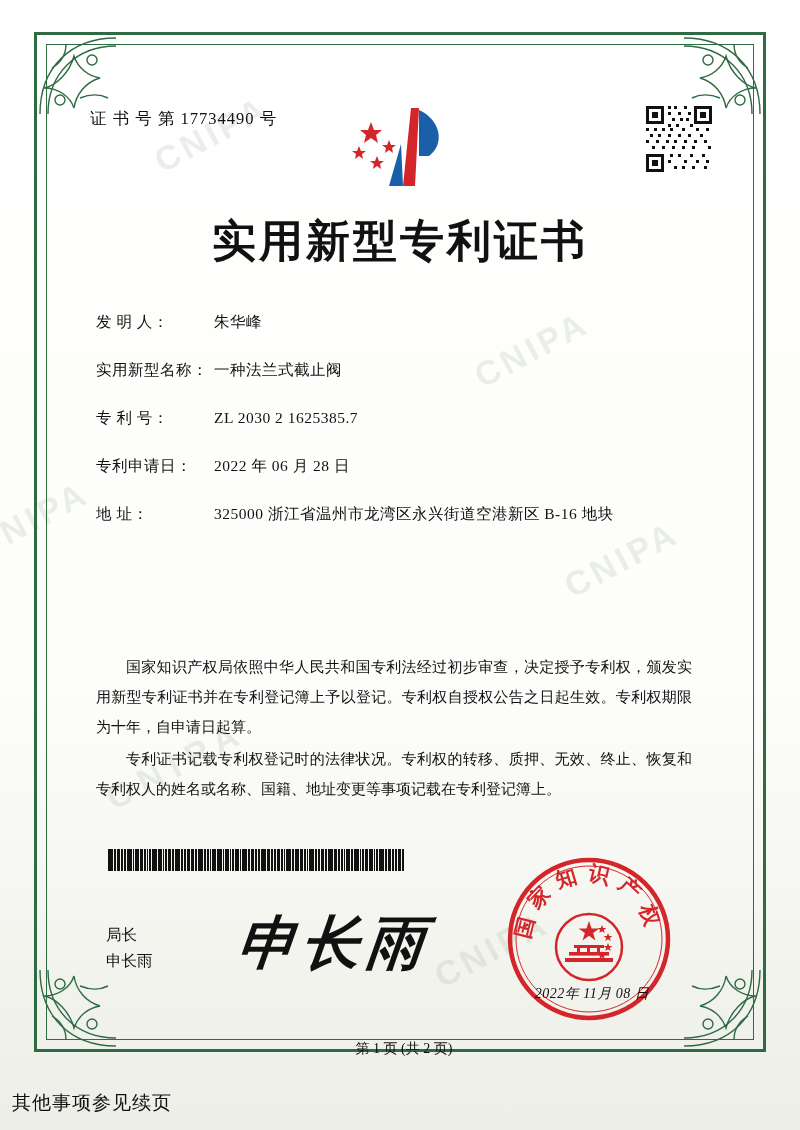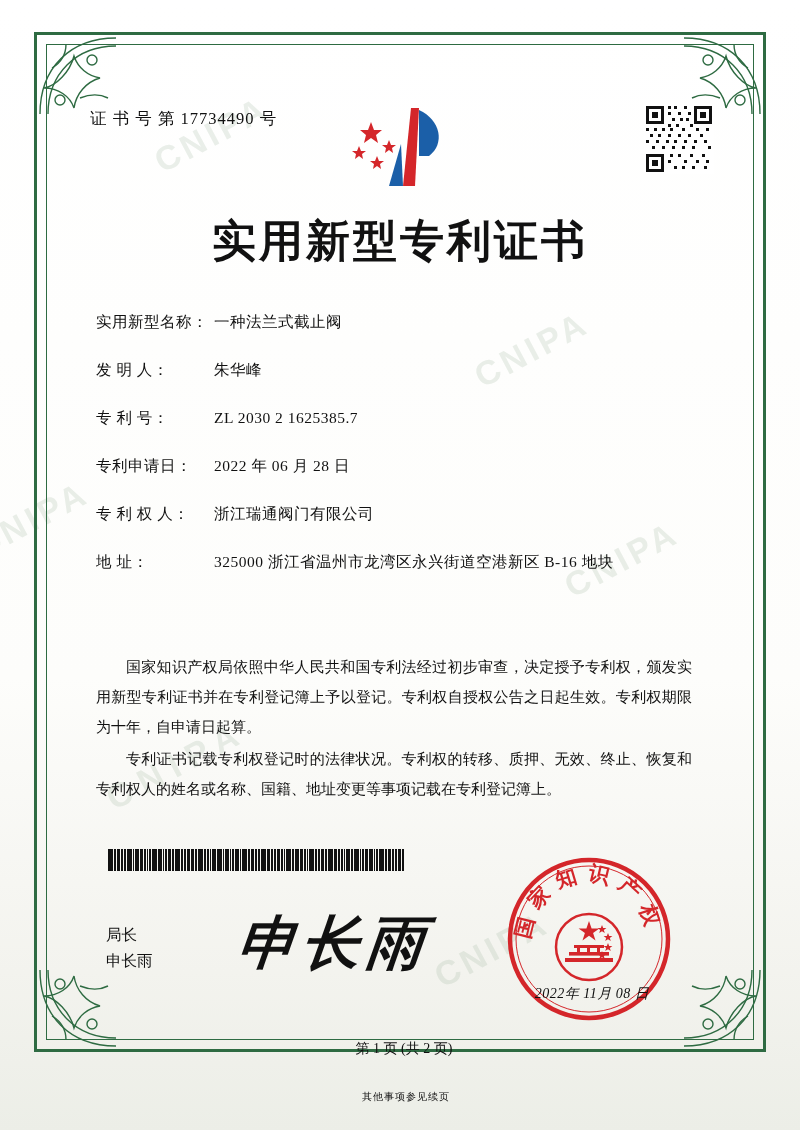--- a/index.html
+++ b/index.html
@@ -106,21 +106,21 @@
     letter-spacing:0.5px;
     font-style:italic;
   }
 
   .page-no {
     position:absolute; left:8px; right:0; top:1040px;
     text-align:center; font-size:14px; color:#111;
   }
   .footnote {
     position:absolute; left:12px; right:0; top:1090px;
-    text-align:center; font-size:10px; color:#111; letter-spacing:1px;
+    text-align:left; font-size:19px; color:#111; letter-spacing:1px;
   }
 </style>
 </head>
 <body>
 
 <div class="page">
 
   <div class="wm wm1">CNIPA</div>
   <div class="wm wm2">CNIPA</div>
   <div class="wm wm3">CNIPA</div>
@@ -264,38 +264,34 @@
           <rect x="48" y="62" width="3" height="3"></rect>
           <rect x="60" y="62" width="3" height="3"></rect>
       </g>
     </svg>
   </div>
 
   <div class="title">实用新型专利证书</div>
 
   <div class="fields">
     <div class="row">
+      <span class="lbl">发  明  人：</span>
+      <span class="val">朱华峰</span>
+    </div>
+    <div class="row">
       <span class="lbl">实用新型名称：</span>
       <span class="val">一种法兰式截止阀</span>
-    </div>
-    <div class="row">
-      <span class="lbl">发  明  人：</span>
-      <span class="val">朱华峰</span>
     </div>
     <div class="row">
       <span class="lbl">专  利  号：</span>
       <span class="val">ZL 2030 2 1625385.7</span>
     </div>
     <div class="row">
       <span class="lbl">专利申请日：</span>
       <span class="val">2022 年 06 月 28 日</span>
-    </div>
-    <div class="row">
-      <span class="lbl">专 利 权 人：</span>
-      <span class="val">浙江瑞通阀门有限公司</span>
     </div>
     <div class="row">
       <span class="lbl">地      址：</span>
       <span class="val">325000 浙江省温州市龙湾区永兴街道空港新区 B-16 地块</span>
     </div>
   </div>
 
   <div class="paras">
     <p>国家知识产权局依照中华人民共和国专利法经过初步审查，决定授予专利权，颁发实用新型专利证书并在专利登记簿上予以登记。专利权自授权公告之日起生效。专利权期限为十年，自申请日起算。</p>
     <p>专利证书记载专利权登记时的法律状况。专利权的转移、质押、无效、终止、恢复和专利权人的姓名或名称、国籍、地址变更等事项记载在专利登记簿上。</p>

